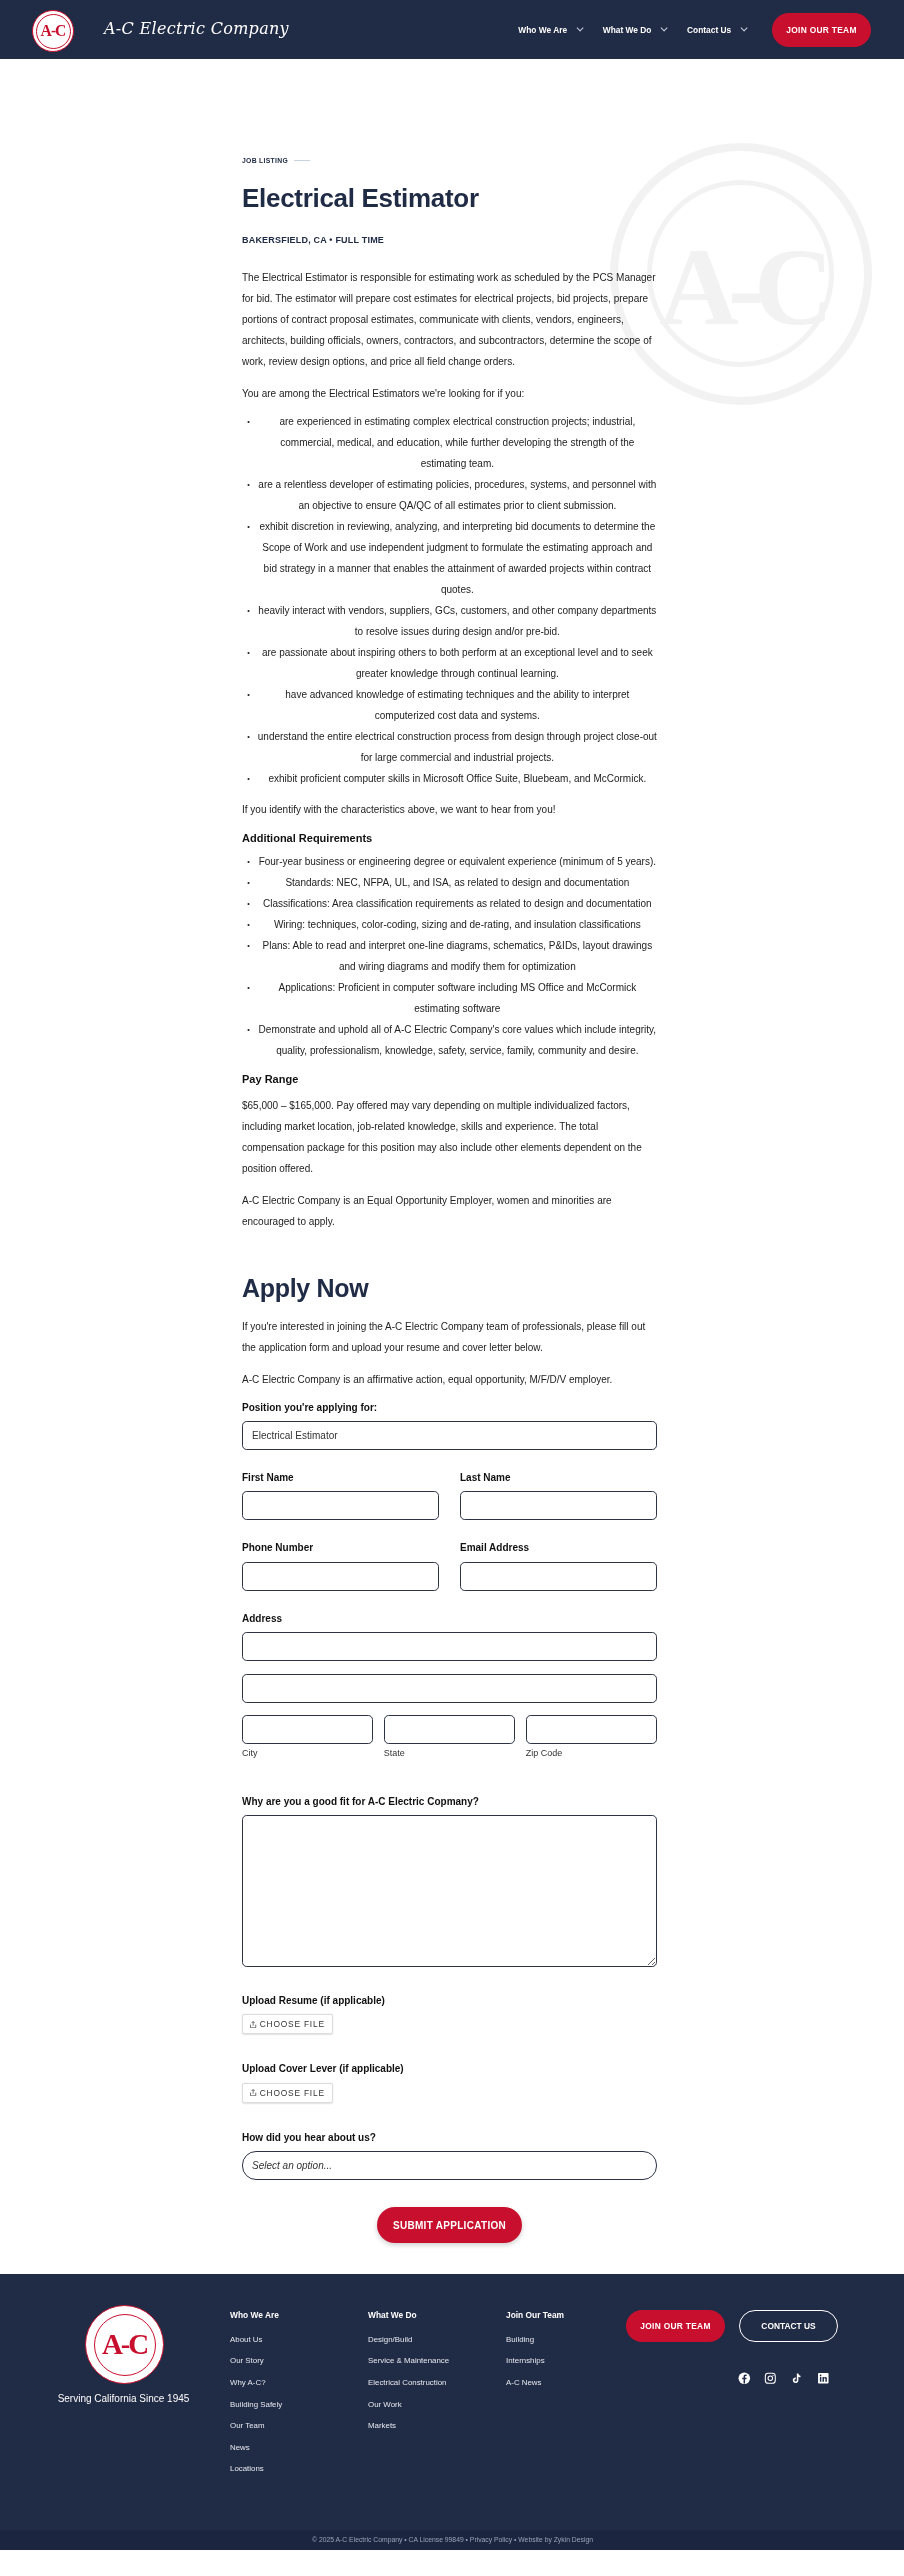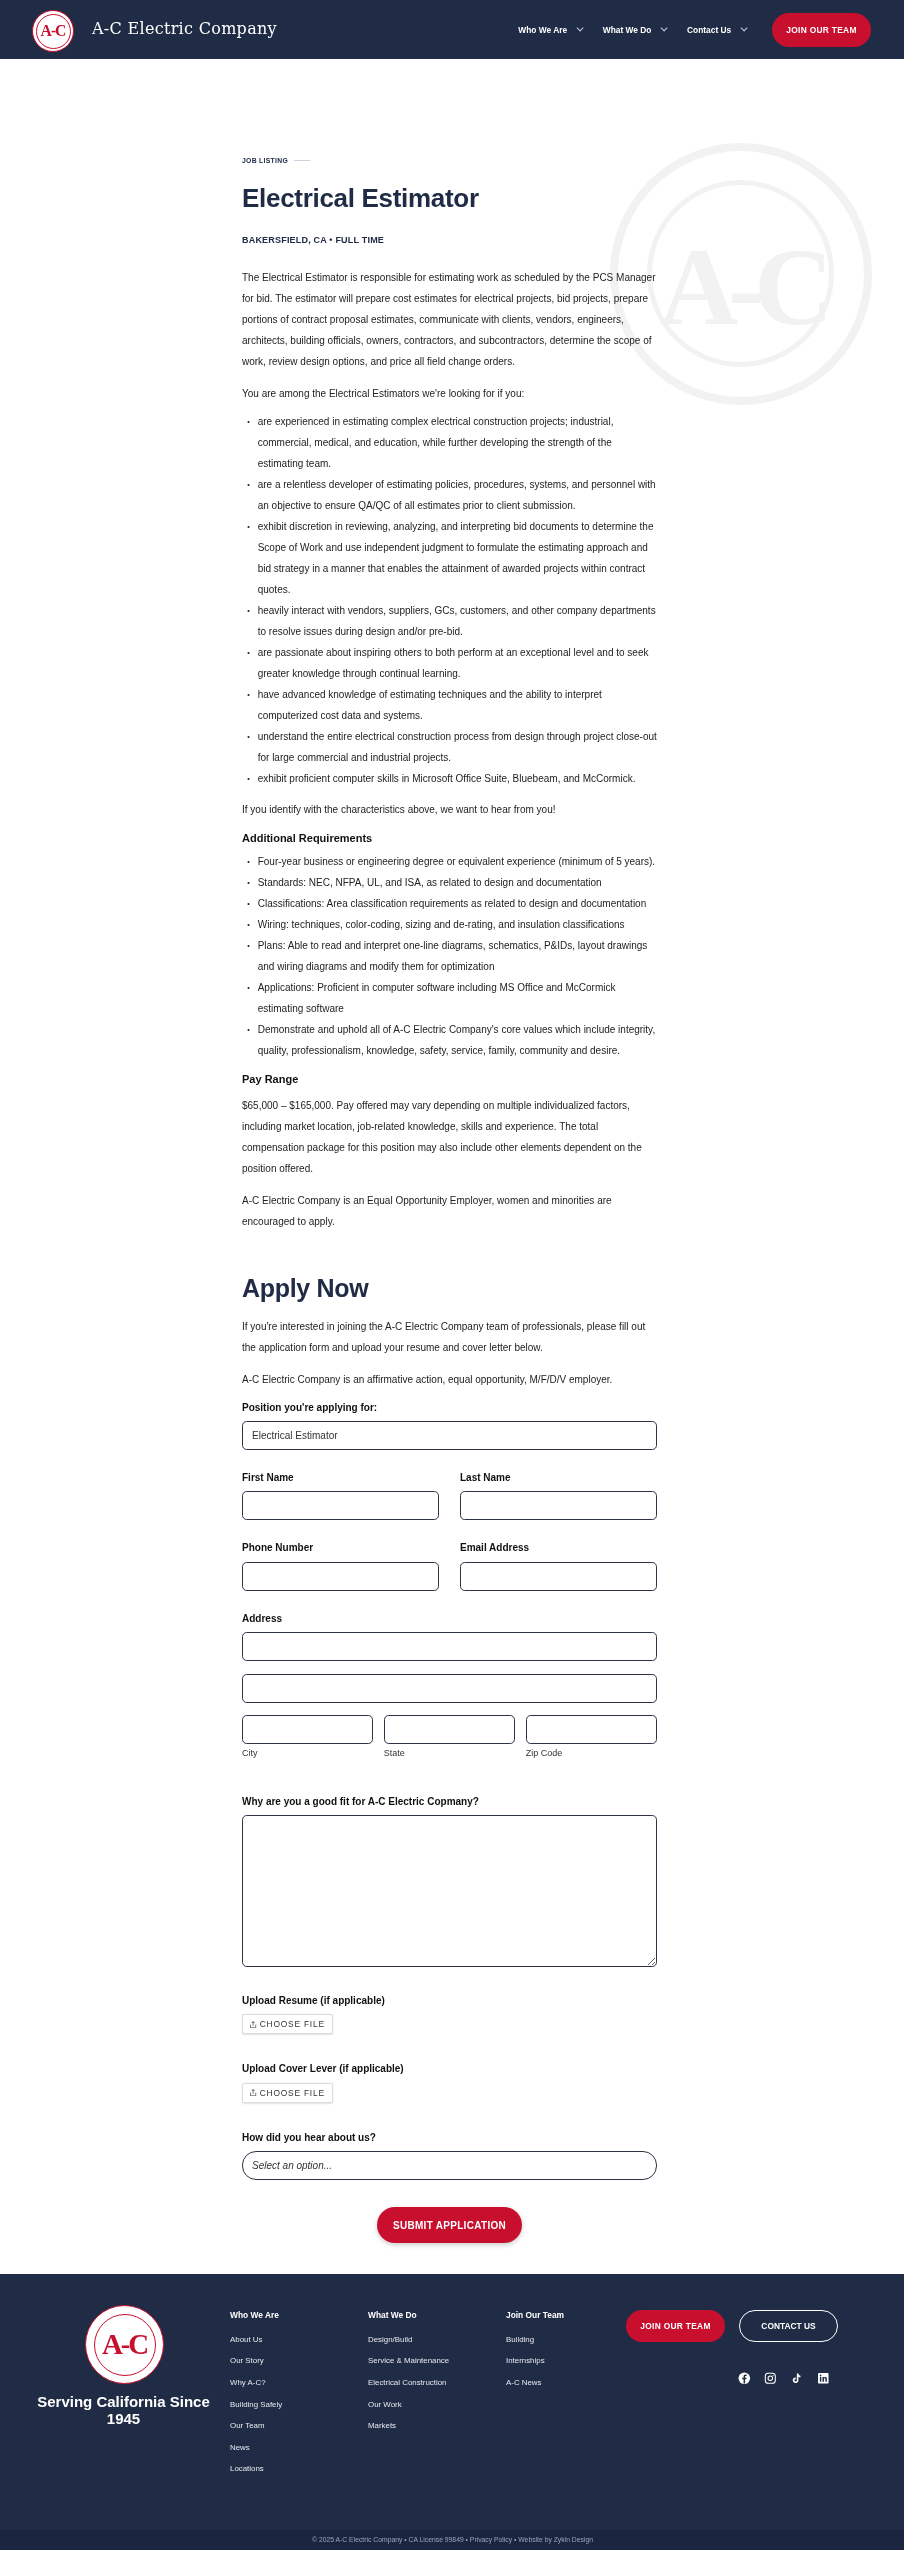--- a/index.html
+++ b/index.html
@@ -3,21 +3,21 @@
 <meta charset="utf-8">
 <style>
   * { box-sizing: border-box; margin: 0; padding: 0; }
   html, body { width: 905px; background: #ffffff; }
   body { font-family: "Liberation Sans", "DejaVu Sans", sans-serif; color: #1f1f1f; }
 
   
   .site-header { height: 59px; background: #202b45; position: relative; }
   .logo-badge { position: absolute; left: 32px; top: 10px; width: 42px; height: 42px; border-radius: 50%; background: #fff; border: 1.6px solid #c8102e; display: flex; align-items: center; justify-content: center; }
   .logo-badge .inner { width: 35px; height: 35px; border-radius: 50%; border: 1px solid #c8102e; display:flex; align-items:center; justify-content:center; color:#c8102e; font-family: "Liberation Serif", serif; font-weight: bold; font-size: 15.7px; letter-spacing: -1px; }
-  .brand-name { position: absolute; left: 92px; top: 19px; color: #fff; font-family: "DejaVu Serif", serif; font-size: 16px; letter-spacing: 0.3px; }
+  .brand-name { position: absolute; left: 104px; top: 19px; color: #fff; font-family: "DejaVu Serif", serif; font-style: italic; font-size: 16px; letter-spacing: 0.3px; }
   .main-nav { position: absolute; right: 0; top: 0; height: 59px; display: flex; align-items: center; }
   .nav-item { display: flex; align-items: center; color: #fff; font-weight: bold; font-size: 8.4px; margin-right: 22px; cursor: pointer; }
   .nav-item .chev { margin-left: 8.4px; width: 5.2px; height: 5.2px; border-right: 0.8px solid #c8cee0; border-bottom: 0.8px solid #c8cee0; transform: rotate(45deg) translateY(-2.1px); }
   .btn-red { background: #c8102e; color: #fff; font-weight: bold; text-transform: uppercase; border: none; border-radius: 18px; font-size: 8.4px; letter-spacing: 0.3px; cursor: pointer; }
   .header-join { width: 99px; height: 34px; margin-right: 34px; margin-left: 5.2px; }
 
   
   .content { position: relative; width: 905px; overflow: hidden; }
   .watermark { position: absolute; left: 610px; top: 84px; width: 262px; height: 262px; border-radius: 50%; border: 8.4px solid #f2f2f2; pointer-events: none; }
   .watermark .wm-inner { position: absolute; left: 29px; top: 29px; width: 187px; height: 187px; border-radius: 50%; border: 5.2px solid #f2f2f2; }
@@ -26,21 +26,21 @@
 
   .eyebrow { display: flex; align-items: center; margin-top: 98px; font-size: 6.8px; font-weight: bold; color: #202b45; letter-spacing: 0.3px; }
   .eyebrow .line { width: 15.7px; height: 1px; background: #c7d3de; margin-left: 6.3px; }
   h1.job-title { margin-top: 19px; font-size: 26px; color: #202b45; font-weight: bold; letter-spacing: -0.3px; }
   .job-meta { margin-top: 21px; font-size: 9px; font-weight: bold; color: #202b45; letter-spacing: 0.2px; }
 
   .body-text { font-size: 10px; line-height: 21px; color: #222; }
   p.body-text { margin-top: 10.5px; }
   .intro { margin-top: 22px !important; }
   ul.bullets { list-style: none; margin-top: 7.3px; }
-  ul.bullets li { position: relative; padding-left: 15.7px; font-size: 10px; line-height: 21px; color: #222; }
+  ul.bullets li { position: relative; padding-left: 15.7px; font-size: 10px; line-height: 21px; color: #222; text-align: center; }
   ul.bullets li::before { content: "•"; position: absolute; left: 5.2px; top: 0; font-size: 7.3px; }
   h3.section-h { margin-top: 11.5px; font-size: 11px; font-weight: bold; color: #111; }
 
   h2.apply-title { margin-top: 42px; font-size: 25px; font-weight: bold; color: #202b45; letter-spacing: -0.3px; }
 
   .form { margin-top: 12px; }
   .field-label { font-size: 10px; font-weight: bold; color: #111; margin-bottom: 8.4px; display: block; }
   .text-input { width: 100%; height: 29px; border: 0.8px solid #2c3344; border-radius: 4.7px; padding: 0 9px; font-size: 10px; color: #333; background: #fff; font-family: "Liberation Sans", sans-serif; }
   .field { margin-bottom: 22px; }
   .row2 { display: flex; gap: 21px; }
@@ -52,21 +52,21 @@
   .file-btn { display: inline-flex; align-items: center; height: 20px; padding: 0 7.3px; border: 0.5px solid #dcdcdc; border-radius: 2.1px; box-shadow: 0 0.5px 1.6px rgba(0,0,0,0.12); background: #fff; font-size: 8.4px; letter-spacing: 0.8px; color: #333; cursor: pointer; }
   .file-btn .up-icon { width: 6.3px; height: 7.3px; margin-right: 3.1px; position: relative; }
   .select-box { width: 100%; height: 29px; border: 0.8px solid #2c3344; border-radius: 14px; padding: 0 9px; display: flex; align-items: center; font-size: 10px; font-style: italic; color: #333; cursor: pointer; }
   .submit-wrap { text-align: center; margin-top: 27px; margin-bottom: 31px; }
   .submit-btn { width: 145px; height: 36px; font-size: 10px; box-shadow: 0 2.1px 5.2px rgba(0,0,0,0.2); }
 
   
   .site-footer { background: #202b45; height: 256px; position: relative; color: #fff; }
   .footer-logo { position: absolute; left: 85px; top: 31px; width: 79px; height: 79px; border-radius: 50%; background: #fff; border: 1.6px solid #c8102e; display: flex; align-items: center; justify-content: center; }
   .footer-logo .inner { width: 62px; height: 62px; border-radius: 50%; border: 1.6px solid #c8102e; display:flex; align-items:center; justify-content:center; color:#c8102e; font-family: "Liberation Serif", serif; font-weight: bold; font-size: 29px; letter-spacing: -2.1px; }
-  .tagline { position: absolute; left: 32px; width: 183px; text-align: center; top: 119px; font-size: 15px; font-weight: bold; }
+  .tagline { position: absolute; left: 32px; width: 183px; text-align: center; top: 119px; font-size: 10px; font-weight: normal; }
   .fcol { position: absolute; top: 36px; }
   .fcol h4 { font-size: 8.4px; font-weight: bold; margin-bottom: 14.7px; }
   .fcol a { display: block; font-size: 7.9px; color: #e6e9f0; text-decoration: none; margin-bottom: 12.6px; cursor: pointer; }
   .f-join { position: absolute; left: 626px; top: 36px; width: 99px; height: 32px; }
   .f-contact { position: absolute; left: 739px; top: 36px; width: 99px; height: 32px; background: transparent; color: #fff; border: 1px solid #fff; border-radius: 18px; font-weight: bold; font-size: 8.4px; cursor: pointer; }
   .socials { position: absolute; left: 738px; top: 98px; display: flex; gap: 13.6px; }
   .socials span { width: 12.6px; height: 12.6px; display: inline-flex; align-items: center; justify-content: center; cursor: pointer; }
   .copyright { background: #1b2540; height: 20px; text-align: center; line-height: 20px; font-size: 6.8px; color: #9aa3b8; }
 </style>
 </head>

